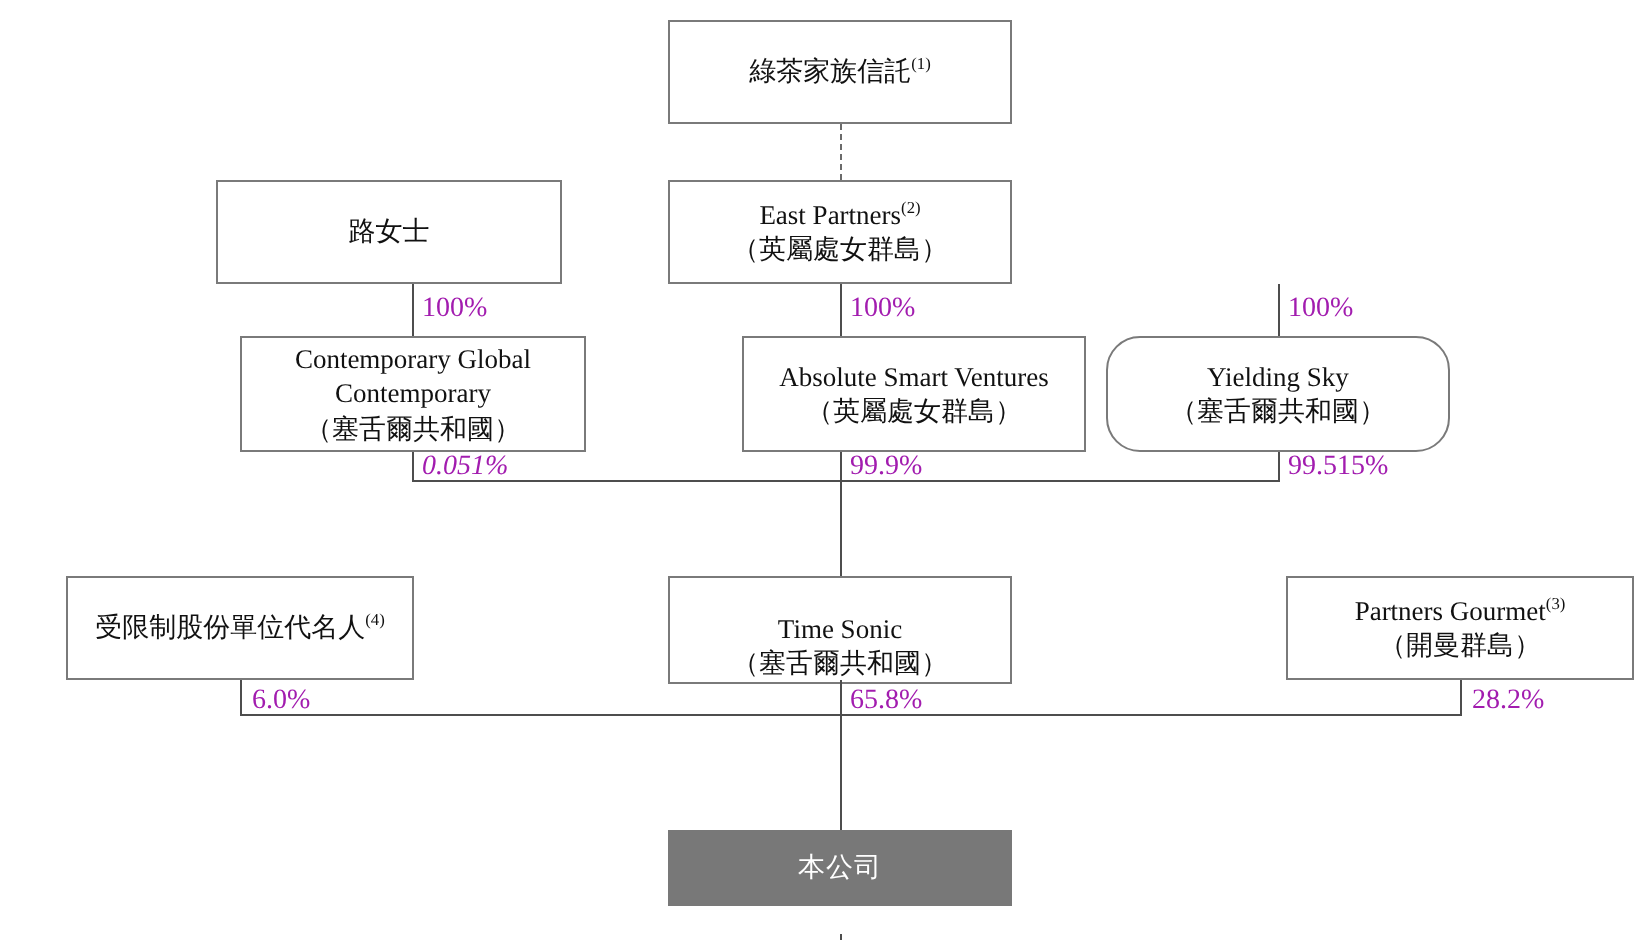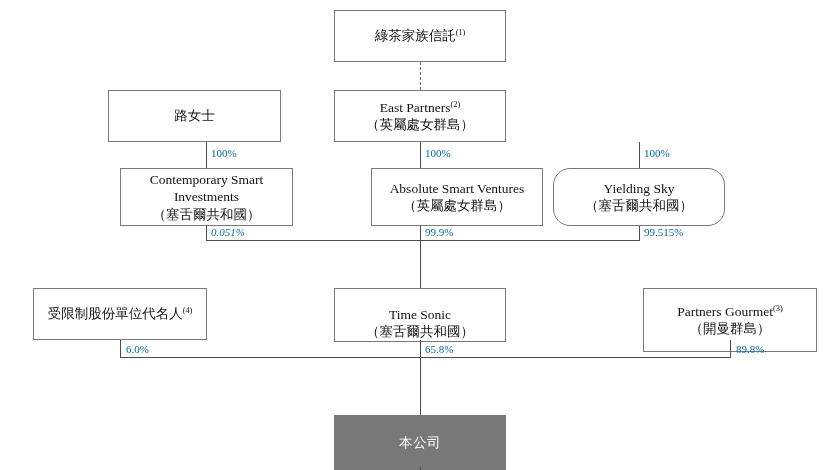--- a/index.html
+++ b/index.html
@@ -55,23 +55,23 @@
   }
   .conn.v { width: 1px; }
   .conn.h { height: 1px; }
   .conn.dashed {
     background: none;
     border-left: 1px dashed #6b6b6b;
     width: 0;
   }
   .pct {
     position: absolute;
-    font-size: 11px;
+    font-size: 14px;
     line-height: 1;
-    color: #0369a1;
+    color: #a21caf;
     white-space: nowrap;
     font-family: "Liberation Serif", "DejaVu Serif", serif;
   }
 </style>
 </head>
 <body>
 
 <div id="chart-root">
 
   <div class="node" style="left:334px; top:10px; width:172px; height:52px;">
@@ -92,22 +92,22 @@
 
   <div class="conn v" style="left:206px; top:142px; height:26px;"></div>
   <div class="conn v" style="left:420px; top:142px; height:26px;"></div>
   <div class="conn v" style="left:639px; top:142px; height:26px;"></div>
 
   <div class="pct" style="left:211px; top:148px;">100%</div>
   <div class="pct" style="left:425px; top:148px;">100%</div>
   <div class="pct" style="left:644px; top:148px;">100%</div>
 
   <div class="node" style="left:120px; top:168px; width:173px; height:58px;">
-    <span class="line1">Contemporary Smart</span>
-    <span class="line1">Investments</span>
+    <span class="line1">Contemporary Global</span>
+    <span class="line1">Contemporary</span>
     <span class="line2">（塞舌爾共和國）</span>
   </div>
 
   <div class="node" style="left:334px; top:168px; width:172px; height:58px;margin-left:37px;">
     <span class="line1">Absolute Smart Ventures</span>
     <span class="line2">（英屬處女群島）</span>
   </div>
 
   <div class="node" style="left:553px; top:168px; width:172px; height:58px;border-radius:17px;">
     <span class="line1">Yielding Sky</span>
@@ -127,35 +127,35 @@
 
   <div class="node" style="left:33px; top:288px; width:174px; height:52px;">
     <span class="line1"><span>受限制股份單位代名人</span><sup>(4)</sup></span>
   </div>
 
   <div class="node" style="left:334px; top:288px; width:172px; height:54px;justify-content:space-between;">
     <span class="line1">Time Sonic</span>
     <span class="line2">（塞舌爾共和國）</span>
   </div>
 
-  <div class="node" style="left:643px; top:288px; width:174px; height:64px;">
+  <div class="node" style="left:643px; top:288px; width:174px; height:52px;">
     <span class="line1"><span>Partners Gourmet</span><sup>(3)</sup></span>
     <span class="line2">（開曼群島）</span>
   </div>
 
   <div class="conn v" style="left:120px; top:340px; height:18px;"></div>
   <div class="conn v" style="left:420px; top:340px; height:18px;"></div>
   <div class="conn v" style="left:730px; top:340px; height:18px;"></div>
 
   <div class="conn h" style="left:120px; top:357px; width:611px;"></div>
   <div class="conn v" style="left:420px; top:357px; height:58px;"></div>
 
   <div class="pct" style="left:126px; top:344px;">6.0%</div>
   <div class="pct" style="left:425px; top:344px;">65.8%</div>
-  <div class="pct" style="left:736px; top:344px;">89.8%</div>
+  <div class="pct" style="left:736px; top:344px;">28.2%</div>
 
-  <div class="node filled" style="left:334px; top:415px; width:172px; height:56px;">
+  <div class="node filled" style="left:334px; top:415px; width:172px; height:38px;">
     <span class="line1">本公司</span>
   </div>
 
   <div class="conn v" style="left:420px; top:467px; height:3px;"></div>
 
 </div>
 
 </body></html>

